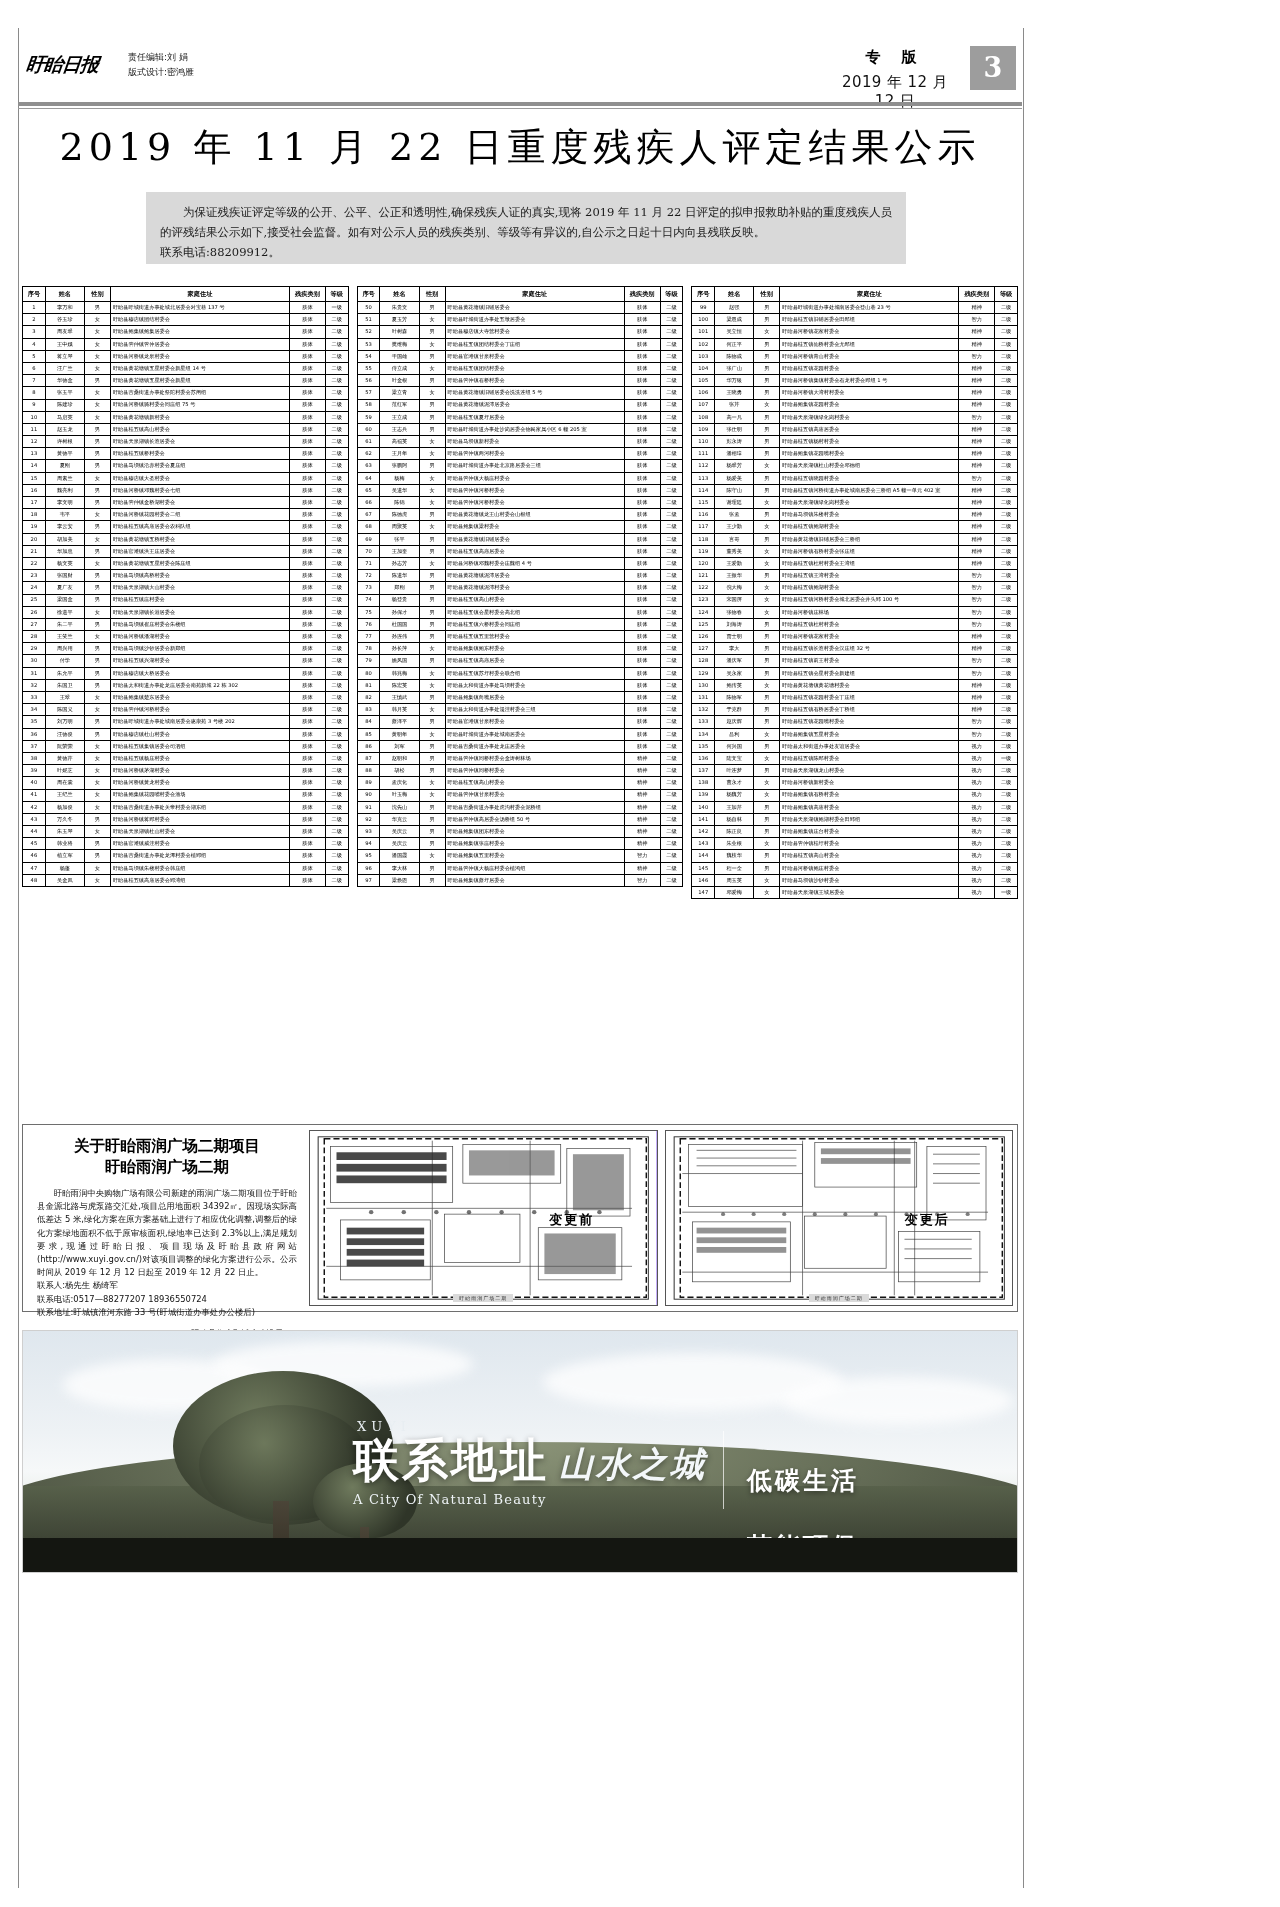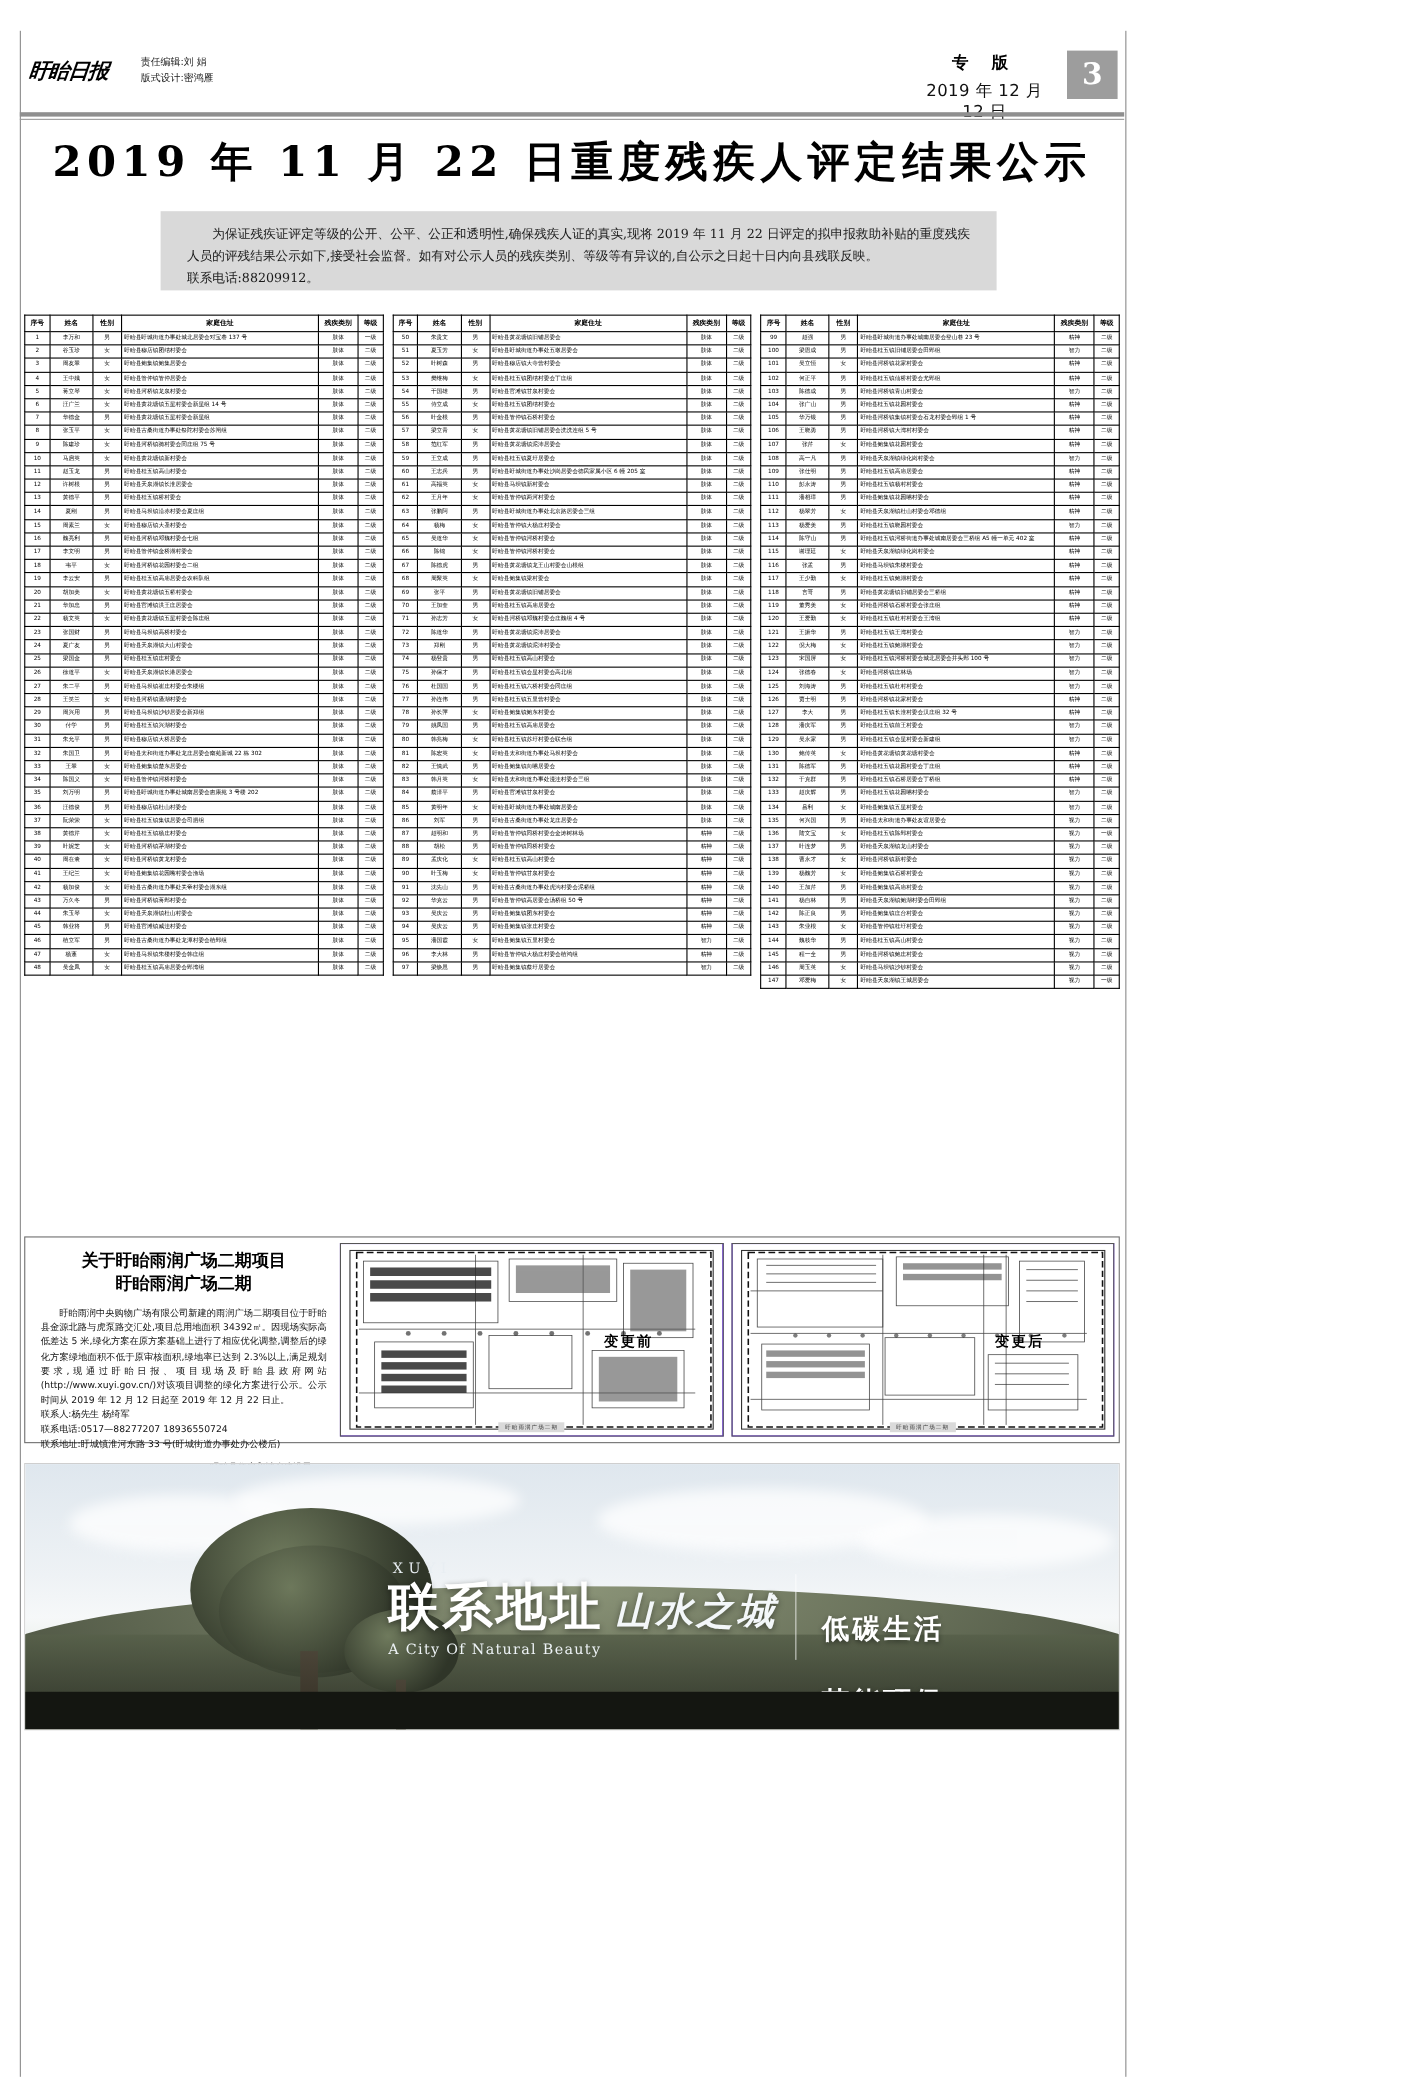--- a/index.html
+++ b/index.html
@@ -39,27 +39,27 @@
     text-align:center;line-height:44px;
     font-family:"DejaVu Serif","Liberation Serif",serif;
   }
   .rule-thick{position:absolute;left:18px;top:102px;width:1004px;height:4px;background:#8f8f8f;}
   .rule-thin{position:absolute;left:18px;top:108px;width:1004px;height:1px;background:#9a9a9a;}
 
   
   .headline{
     position:absolute;left:18px;top:122px;width:1004px;text-align:center;
     font-family:"DejaVu Serif","Liberation Serif",serif;
-    font-weight:bold;font-size:38px;letter-spacing:5px;color:#000;
+    font-weight:normal;font-size:38px;letter-spacing:5px;color:#000;
     white-space:nowrap;
   }
   
   .intro{
     position:absolute;left:146px;top:192px;width:760px;height:72px;
-    background:#d9d9d9;padding:10px 24px;box-sizing:border-box;
+    background:#d9d9d9;padding:10px 14px;box-sizing:border-box;
     font-family:"DejaVu Serif","Liberation Serif",serif;
     font-size:11.5px;line-height:20px;color:#1a1a1a;text-align:justify;
   }
   .intro p{margin:0;text-indent:2em;}
   .intro .tel{text-indent:0;}
 
   
   .tables{position:absolute;left:22px;top:286px;width:996px;display:flex;gap:8px;}
   .tblwrap{flex:1 1 0;}
   table.roster{

